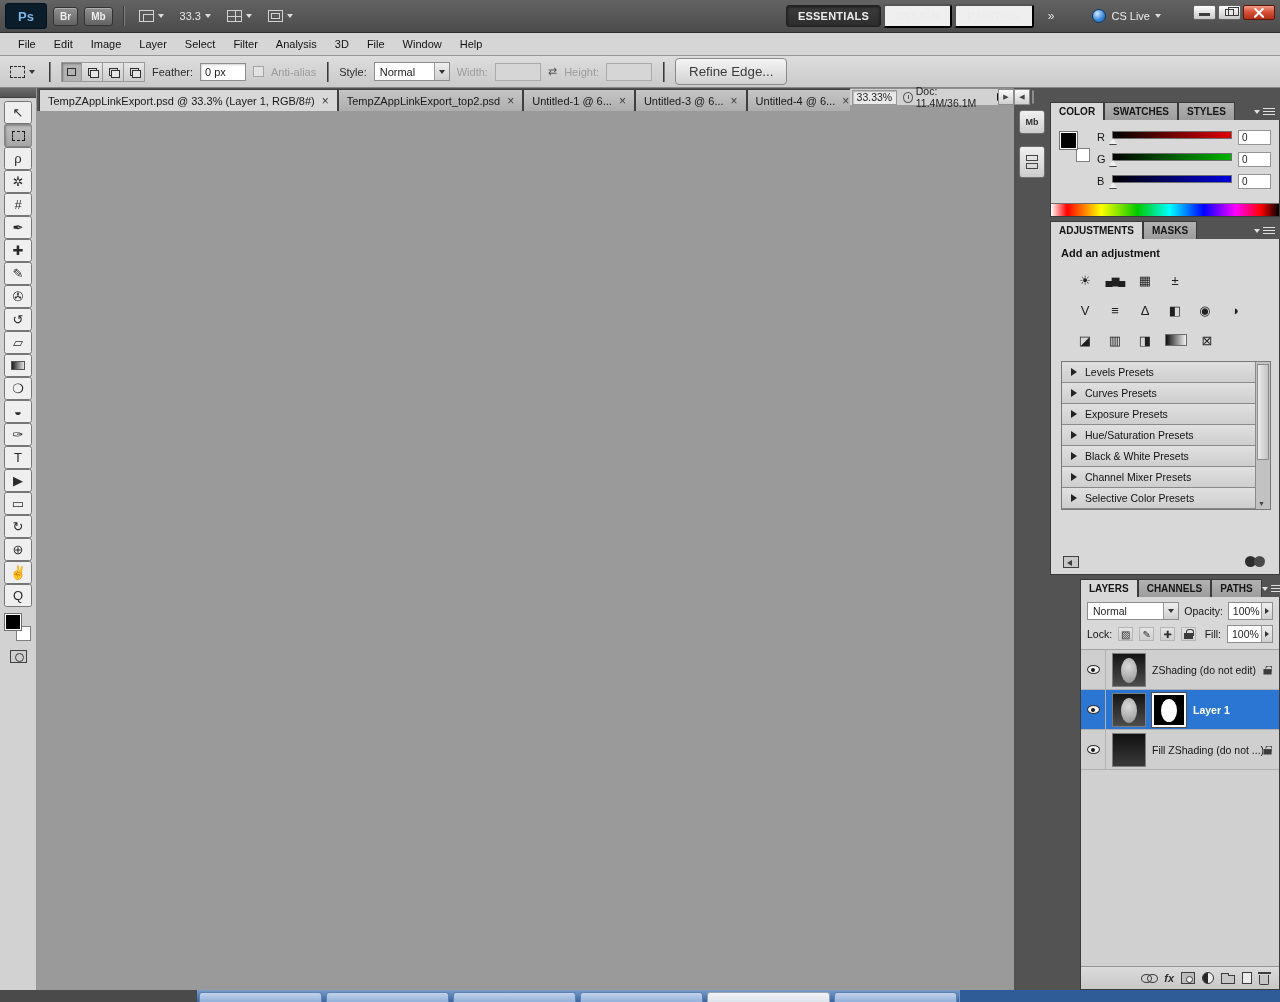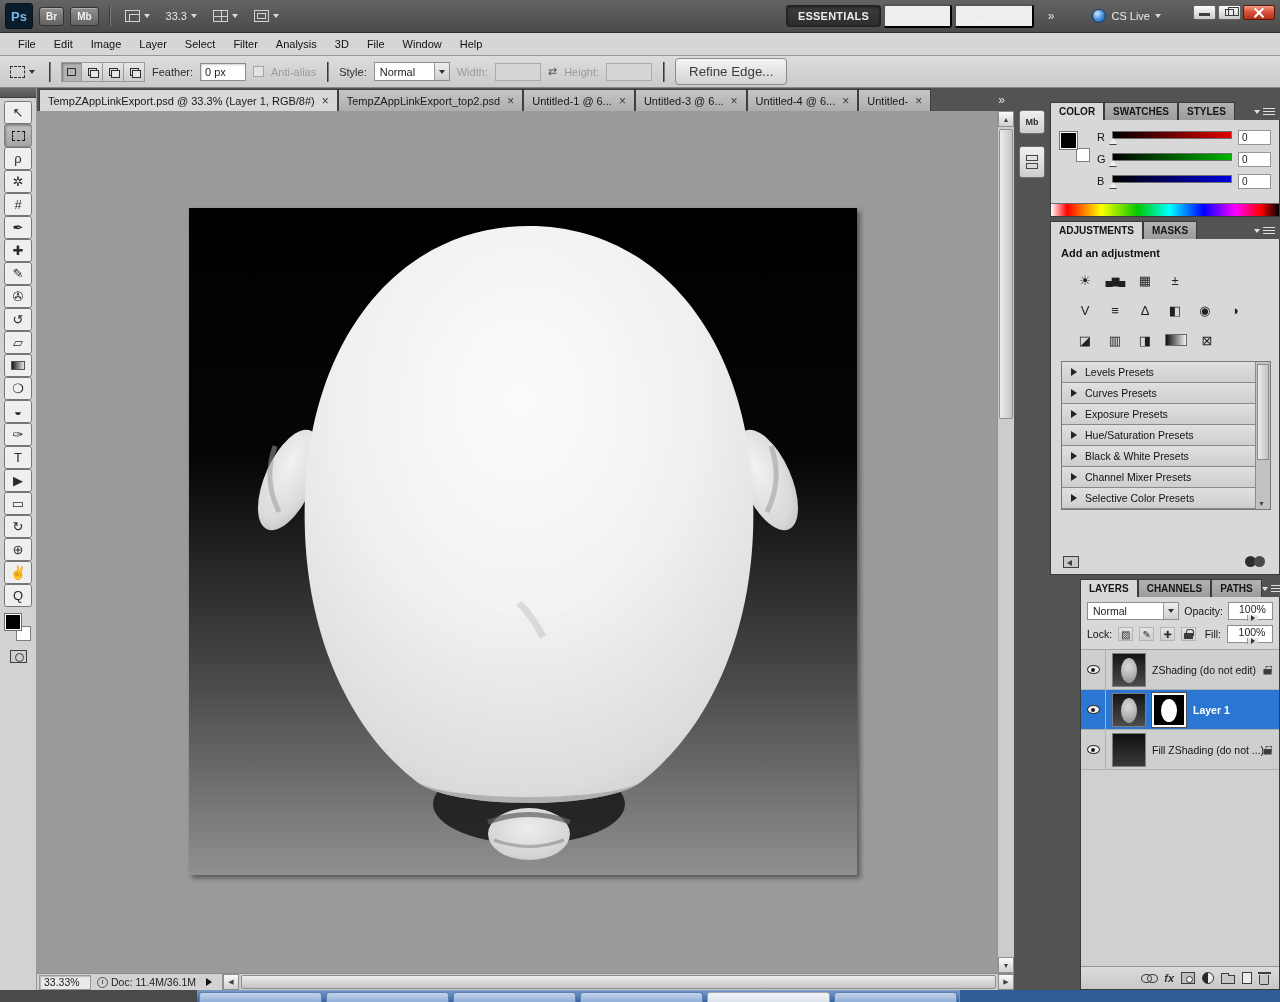--- a/index.html
+++ b/index.html
@@ -2,21 +2,21 @@
 <html><head>
 <meta charset="utf-8">
 <style>
   * { margin:0; padding:0; box-sizing:border-box; }
   html,body { background:#2b2b2b; }
   body { font-family:"Liberation Sans", sans-serif; }
   .app { position:relative; width:1280px; height:1002px; background:#9a9a9a; overflow:hidden; font-size:11px; color:#1d1d1d; }
 
   
   .appbar { height:33px; background:linear-gradient(#636363,#4b4b4b); border-bottom:1px solid #2e2e2e; display:flex; align-items:center; gap:6px; padding:0 5px; }
-  .ps-logo { width:28px; height:26px; background:#0b1c2a; color:#7db9e8; font-weight:bold; font-size:13px; display:flex; align-items:center; justify-content:center; border-radius:3px; border:1px solid #06121c; }
+  .ps-logo { width:42px; height:26px; background:#0b1c2a; color:#7db9e8; font-weight:bold; font-size:13px; display:flex; align-items:center; justify-content:center; border-radius:3px; border:1px solid #06121c; }
   .bar-btn { background:linear-gradient(#909090,#636363); border:1px solid #333; border-radius:3px; color:#f0f0f0; padding:3px 6px; font-size:10px; font-weight:bold; box-shadow:inset 0 1px 0 rgba(255,255,255,.3); }
   .bar-sep { width:1px; height:20px; background:#3a3a3a; box-shadow:1px 0 0 #7d7d7d; margin:0 4px; }
   .bar-combo { display:flex; align-items:center; gap:4px; color:#e6e6e6; padding:2px 5px; font-size:11px; }
   .caret { width:0; height:0; border-left:3px solid transparent; border-right:3px solid transparent; border-top:4px solid #dcdcdc; }
   .mini-ic { width:15px; height:12px; border:1px solid #d2d2d2; position:relative; }
   .mini-ic.grid::before { content:""; position:absolute; left:50%; top:0; bottom:0; width:1px; background:#d2d2d2; }
   .mini-ic.grid::after { content:""; position:absolute; top:50%; left:0; right:0; height:1px; background:#d2d2d2; }
   .mini-ic.screen::before { content:""; position:absolute; left:2px; top:2px; right:2px; bottom:2px; border:1px solid #d2d2d2; }
   .mini-ic.rulers::before { content:""; position:absolute; left:3px; top:3px; right:0; bottom:0; border-left:1px solid #d2d2d2; border-top:1px solid #d2d2d2; }
   .workspaces { display:flex; align-items:center; gap:2px; margin-left:auto; }
@@ -71,21 +71,21 @@
   .tool-glyph { line-height:1; }
   [data-name="tool-rectangular-marquee-tool"] .tool-glyph { width:13px; height:10px; border:1px dashed #161616; }
   [data-name="tool-gradient-tool"] .tool-glyph { width:14px; height:9px; background:linear-gradient(90deg,#1c1c1c,#e4e4e4); border:1px solid #555; }
   .fgbg { width:28px; height:27px; position:relative; margin-top:7px; flex:none; }
   .fgbg .bgsw { position:absolute; right:1px; bottom:0; width:15px; height:15px; background:#fff; border:1px solid #7d7d7d; }
   .fgbg .fgsw { position:absolute; left:1px; top:0; width:16px; height:16px; background:#000; border:1px solid #fff; outline:1px solid #6f6f6f; }
   .quickmask { margin-top:9px; width:17px; height:13px; border:1px solid #3f3f3f; background:#cfcfcf; position:relative; flex:none; }
   .quickmask::after { content:""; position:absolute; left:4px; top:2px; width:7px; height:7px; border:1px solid #3f3f3f; border-radius:50%; }
 
   
-  .docarea { flex:1; min-width:0; display:flex; flex-direction:column; background:#9a9a9a; }
+  .docarea { flex:1; min-width:0; display:flex; background:#9a9a9a; }
   .tabbar { height:23px; background:#535353; display:flex; align-items:flex-end; padding-left:2px; overflow:hidden; }
   .tab { height:22px; background:linear-gradient(#c6c6c6,#adadad); border:1px solid #3f3f3f; border-bottom:none; display:flex; align-items:center; gap:7px; padding:0 8px; font-size:11px; color:#181818; white-space:nowrap; flex:none; }
   .tab.active { background:#d8d8d8; }
   .tab-close { color:#3c3c3c; font-size:12px; line-height:1; }
   .tab-overflow { margin-left:auto; color:#e2e2e2; padding:0 9px; align-self:center; font-size:12px; flex:none; }
 
   .canvas { flex:1; position:relative; overflow:hidden; background:#9a9a9a; }
   .document { position:absolute; left:152px; top:97px; width:668px; height:667px; box-shadow:3px 3px 5px rgba(0,0,0,.45); }
   .document svg { display:block; }
 
@@ -159,21 +159,21 @@
   .adj-clip { width:22px; height:13px; position:relative; }
   .adj-clip::before, .adj-clip::after { content:""; position:absolute; top:1px; width:11px; height:11px; border-radius:50%; background:#2d2d2d; }
   .adj-clip::before { left:0; } .adj-clip::after { left:9px; background:#4a4a4a; }
 
   
   .layers-wrap { flex:1; display:flex; flex-direction:column;padding-left:30px; }
   .layers-body { flex:1; display:flex; flex-direction:column; padding:0; }
   .layers-controls { padding:5px 6px 4px; display:flex; align-items:center; gap:5px; }
   .blend-select { width:94px; height:18px; background:#fff; border:1px solid #8d8d8d; display:flex; align-items:center; justify-content:space-between; padding-left:5px; font-size:10.5px; }
   .small-label { font-size:10.5px; color:#141414; }
-  .value-box { width:46px; height:18px; background:#fff; border:1px solid #8d8d8d; display:flex; align-items:center; justify-content:space-between; padding-left:4px; font-size:10.5px;flex-direction:column; }
+  .value-box { width:46px; height:18px; background:#fff; border:1px solid #8d8d8d; display:flex; align-items:center; justify-content:space-between; padding-left:4px; font-size:10.5px; }
   .mini-arrow { width:11px; height:16px; background:linear-gradient(#efefef,#cfcfcf); border-left:1px solid #999; display:flex; align-items:center; justify-content:center; }
   .mini-arrow i { width:0; height:0; border-top:3px solid transparent; border-bottom:3px solid transparent; border-left:4px solid #333; }
   .lock-row { padding:1px 6px 6px; display:flex; align-items:center; gap:6px; border-bottom:1px solid #a2a2a2; }
   .lock-ic { width:15px; height:14px; display:flex; align-items:center; justify-content:center; font-size:10px; color:#2e2e2e; border:1px solid #b5b5b5; background:linear-gradient(#e4e4e4,#cfcfcf); }
   .css-lock { width:9px; height:10px; position:relative; display:inline-block; }
   .css-lock::before { content:""; position:absolute; left:1.5px; top:0; width:6px; height:6px; border:1.5px solid #3c3c3c; border-bottom:none; border-radius:3px 3px 0 0; }
   .css-lock::after { content:""; position:absolute; left:0; bottom:0; width:9px; height:6px; background:#3c3c3c; }
   .lock-row .fill-label { margin-left:auto; }
   .layers-list { flex:1; background:#d0d0d0; overflow:hidden; }
   .layer-row { height:40px; display:flex; align-items:center; background:#cfcfcf; border-bottom:1px solid #b0b0b0; padding-right:7px; }

